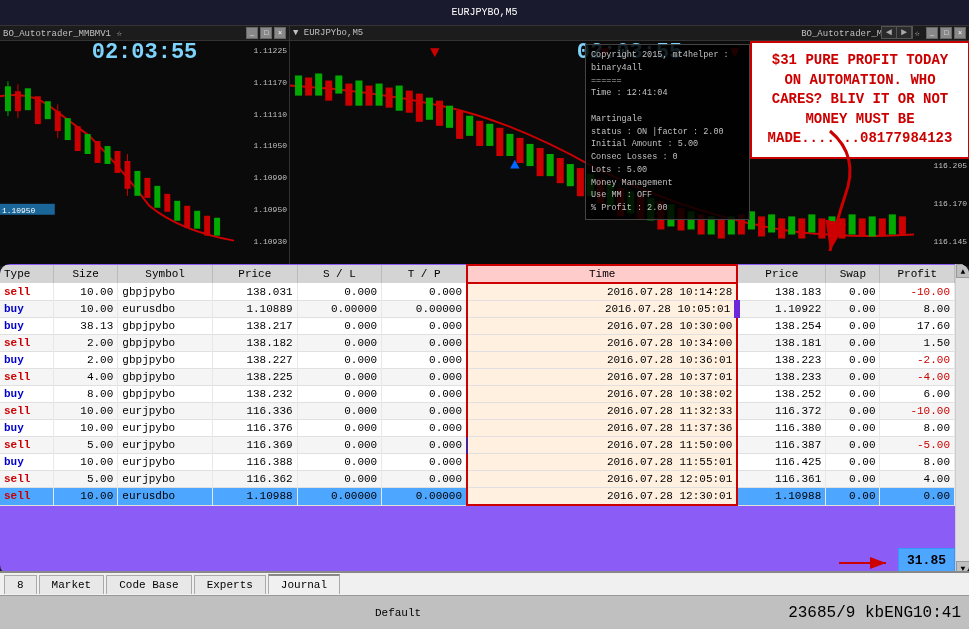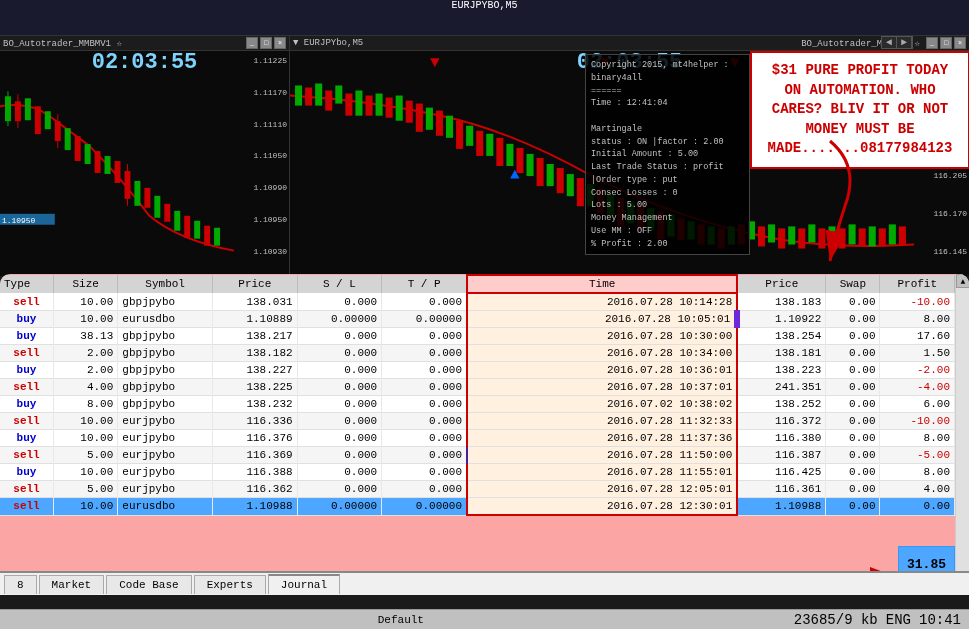--- a/index.html
+++ b/index.html
@@ -106,21 +106,21 @@
       font-size: 14px;
       font-weight: bold;
       padding: 8px 10px;
       z-index: 30;
       text-align: center;
       line-height: 1.4;
     }
 
     
     .table-area {
-      background: #fca5a5;
+      background: #8b5cf6;
       width: 100%;
       height: 310px;
       overflow: hidden;
       position: relative;
       border-radius: 10px;
     }
 
     
     .scroll-indicator {
       position: absolute;
@@ -164,34 +164,34 @@
       border-bottom: 1px solid #e0e0e0;
     }
     tbody tr:nth-child(even) { background: #f5f5f5; }
     tbody tr:nth-child(odd) { background: #ffffff; }
     tbody td {
       padding: 2px 4px;
       text-align: right;
       white-space: nowrap;
       border-right: 1px solid #e8e8e8;
     }
-    tbody td:first-child { text-align: center; }
+    tbody td:first-child { text-align: left; }
     tbody td.type-buy { color: #0000cc; font-weight: bold; }
     tbody td.type-sell { color: #cc0000; font-weight: bold; }
 
     
     .total-row {
       position: absolute;
       right: 14px;
       bottom: 38px;
       background: #4da6ff;
       color: #000;
       font-weight: bold;
       font-size: 13px;
-      padding: 10px 8px;
+      padding: 4px 8px;
       border: 1px solid #3399ff;
     }
 
     
     .bottom-tabs {
       height: 24px;
       background: #f0f0f0;
       border-top: 2px solid #888;
       display: flex;
       align-items: center;
@@ -214,36 +214,36 @@
     .tab-item.active {
       background: #f0f0f0;
       border-top: 2px solid #888;
     }
 
     
     .status-bar {
       position: absolute;
       bottom: 0;
       width: 100%;
-      height: 20px;
+      height: 34px;
       background: #c0c0c0;
       display: flex;
       align-items: center;
       justify-content: space-between;
       padding: 0 8px;
       border-top: 1px solid #999;
     }
     .status-center {
       color: #000;
       font-size: 11px;
     }
     .status-right {
       display: flex;
-      gap: 8px;
-      font-size: 14px;
+      gap: 0;
+      font-size: 16px;
       color: #000;
     }
 
     
     .nav-arrows {
       position: absolute;
       right: 56px;
       top: 0;
       display: flex;
       background: #2a2a2a;
@@ -262,26 +262,26 @@
       position: absolute;
       left: 490px;
       top: 100px;
       z-index: 40;
       pointer-events: none;
     }
 
     
     .window-title {
       width: 100%;
-      height: 36px;
+      height: 26px;
       background: #1a1a2e;
       color: #fff;
       font-size: 10px;
       display: flex;
-      align-items: flex-start;
+      align-items: center;
       justify-content: center;
       border-bottom: 1px solid #333;
     }
 
     
     .chart-close-btns {
       display: flex;
       gap: 2px;
     }
     .chart-btn {
@@ -470,21 +470,20 @@
     </div>
 
     <div class="info-box">
       <div>Copyright 2015, mt4helper : binary4all</div>
       <div>======</div>
       <div>Time : 12:41:04</div>
       <div>&nbsp;</div>
       <div>Martingale</div>
       <div>status : ON |factor : 2.00</div>
       <div>Initial Amount : 5.00</div>
-      <div>Last Trade Status : profit |Order type : put</div>
       <div>Consec Losses : 0</div>
       <div>Lots : 5.00</div>
       <div>Money Management</div>
       <div>Use MM : OFF</div>
       <div>% Profit : 2.00</div>
     </div>
 
     <div class="promo-box">
       <span>$31 PURE PROFIT TODAY ON AUTOMATION. WHO CARES? BLIV IT OR NOT MONEY MUST BE MADE.......08177984123</span>
     </div>
@@ -578,32 +577,32 @@
       <td style="color:#cc0000;">-2.00</td>
     </tr>
         <tr>
       <td class="type-sell">sell</td>
       <td>4.00</td>
       <td style="text-align:left;">gbpjpybo</td>
       <td>138.225</td>
       <td>0.000</td>
       <td>0.000</td>
       <td style="background:#fff0e0;border-left:2px solid #cc0000;border-right:2px solid #cc0000;margin-left:16px;">2016.07.28 10:37:01</td>
-      <td>241.351</td>
+      <td>138.233</td>
       <td>0.00</td>
       <td style="color:#cc0000;">-4.00</td>
     </tr>
         <tr>
       <td class="type-buy">buy</td>
       <td>8.00</td>
       <td style="text-align:left;">gbpjpybo</td>
       <td>138.232</td>
       <td>0.000</td>
       <td>0.000</td>
-      <td style="background:#fff0e0;border-left:2px solid #cc0000;border-right:2px solid #cc0000;">2016.07.02 10:38:02</td>
+      <td style="background:#fff0e0;border-left:2px solid #cc0000;border-right:2px solid #cc0000;">2016.07.28 10:38:02</td>
       <td>138.252</td>
       <td>0.00</td>
       <td style="color:#000;">6.00</td>
     </tr>
         <tr>
       <td class="type-sell">sell</td>
       <td>10.00</td>
       <td style="text-align:left;">eurjpybo</td>
       <td>116.336</td>
       <td>0.000</td>

